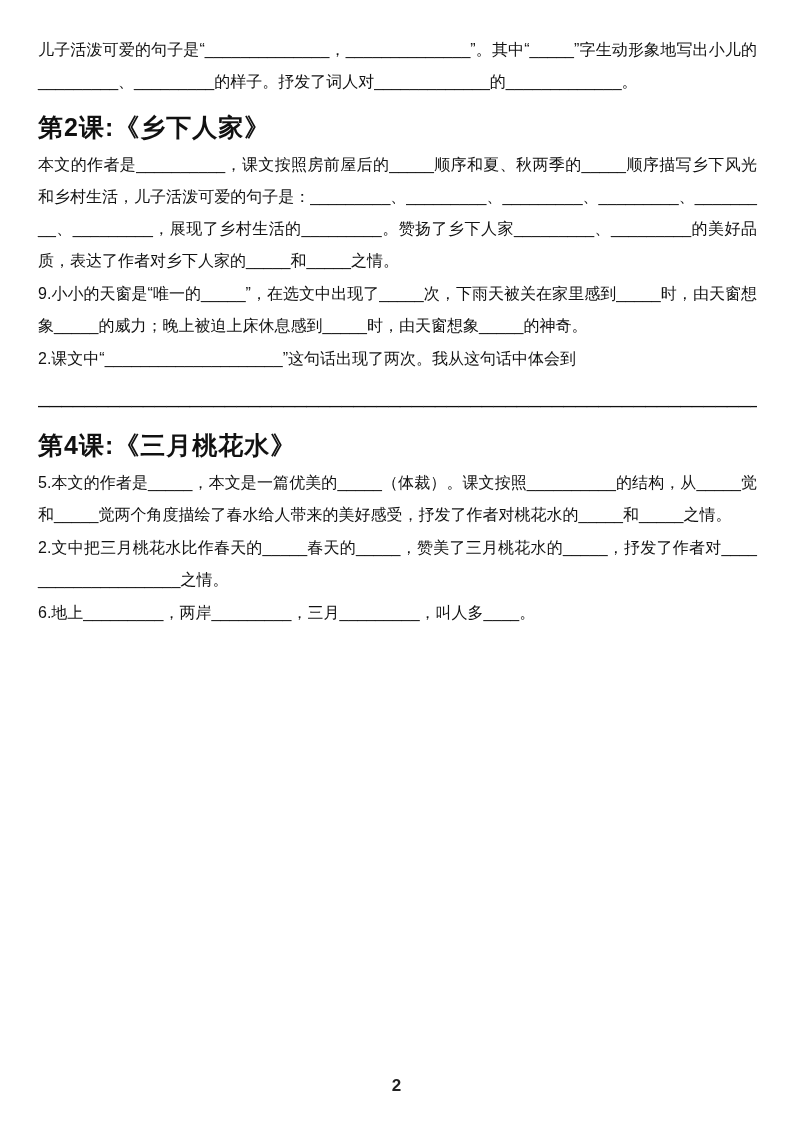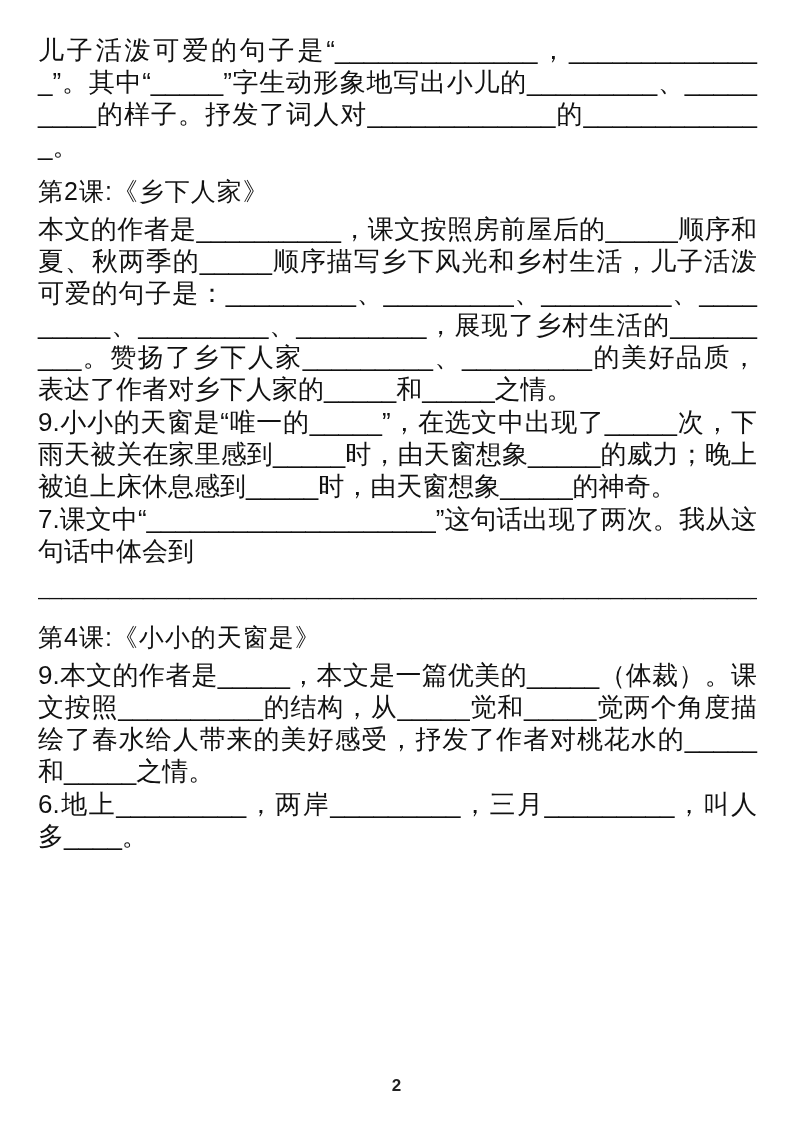--- a/index.html
+++ b/index.html
@@ -18,40 +18,40 @@
   .page {
     position: absolute;
     top: 0; left: 0;
     width: 793px;
     height: 1122px;
     background: #ffffff;
     box-sizing: border-box;
     padding: 34px 36px 0 38px;
   }
   .body-text {
-    font-size: 26px;
+    font-size: 16px;
     line-height: 32px;
     margin: 0 0 1px 0;
     text-align: justify;
     word-break: break-all;
     overflow-wrap: anywhere;
     font-weight: 500;
   }
   .blank-line {
     font-size: 21px;
     line-height: 40px;
     margin: 0;
     white-space: nowrap;
     overflow: hidden;
     font-weight: 500;
   }
   .section-heading {
     font-family: "Liberation Sans", sans-serif;
     font-size: 25px;
-    font-weight: 400;
+    font-weight: 700;
     line-height: 30px;
     margin: 14px 0 7px 0;
     letter-spacing: 1px;
   }
   .page-footer {
     position: absolute;
     bottom: 26px;
     left: 0;
     width: 100%;
     text-align: center;
@@ -64,21 +64,22 @@
 <body>
 
 <div class="page">
 
   <p class="body-text">儿子活泼可爱的句子是“______________，______________”。其中“_____”字生动形象地写出小儿的_________、_________的样子。抒发了词人对_____________的_____________。</p>
 
   <h2 class="section-heading">第2课:《乡下人家》</h2>
   <p class="body-text">本文的作者是__________，课文按照房前屋后的_____顺序和夏、秋两季的_____顺序描写乡下风光和乡村生活，儿子活泼可爱的句子是：_________、_________、_________、_________、_________、_________，展现了乡村生活的_________。赞扬了乡下人家_________、_________的美好品质，表达了作者对乡下人家的_____和_____之情。</p>
 
   <p class="body-text">9.小小的天窗是“唯一的_____”，在选文中出现了_____次，下雨天被关在家里感到_____时，由天窗想象_____的威力；晚上被迫上床休息感到_____时，由天窗想象_____的神奇。</p>
-  <p class="body-text">7.课文中“____________________”这句话出现了两次。我从这句话中体会到</p>
+  <p class="body-text">2.课文中“____________________”这句话出现了两次。我从这句话中体会到</p>
   <p class="blank-line">________________________________________________________________。</p>
 
-  <h2 class="section-heading">第4课:《小小的天窗是》</h2>
-  <p class="body-text">9.本文的作者是_____，本文是一篇优美的_____（体裁）。课文按照__________的结构，从_____觉和_____觉两个角度描绘了春水给人带来的美好感受，抒发了作者对桃花水的_____和_____之情。</p>
+  <h2 class="section-heading">第4课:《三月桃花水》</h2>
+  <p class="body-text">5.本文的作者是_____，本文是一篇优美的_____（体裁）。课文按照__________的结构，从_____觉和_____觉两个角度描绘了春水给人带来的美好感受，抒发了作者对桃花水的_____和_____之情。</p>
+  <p class="body-text">2.文中把三月桃花水比作春天的_____春天的_____，赞美了三月桃花水的_____，抒发了作者对____________________之情。</p>
   <p class="body-text">6.地上_________，两岸_________，三月_________，叫人多____。</p>
 
   <div class="page-footer">2</div>
 </div>
 
 </body></html>

